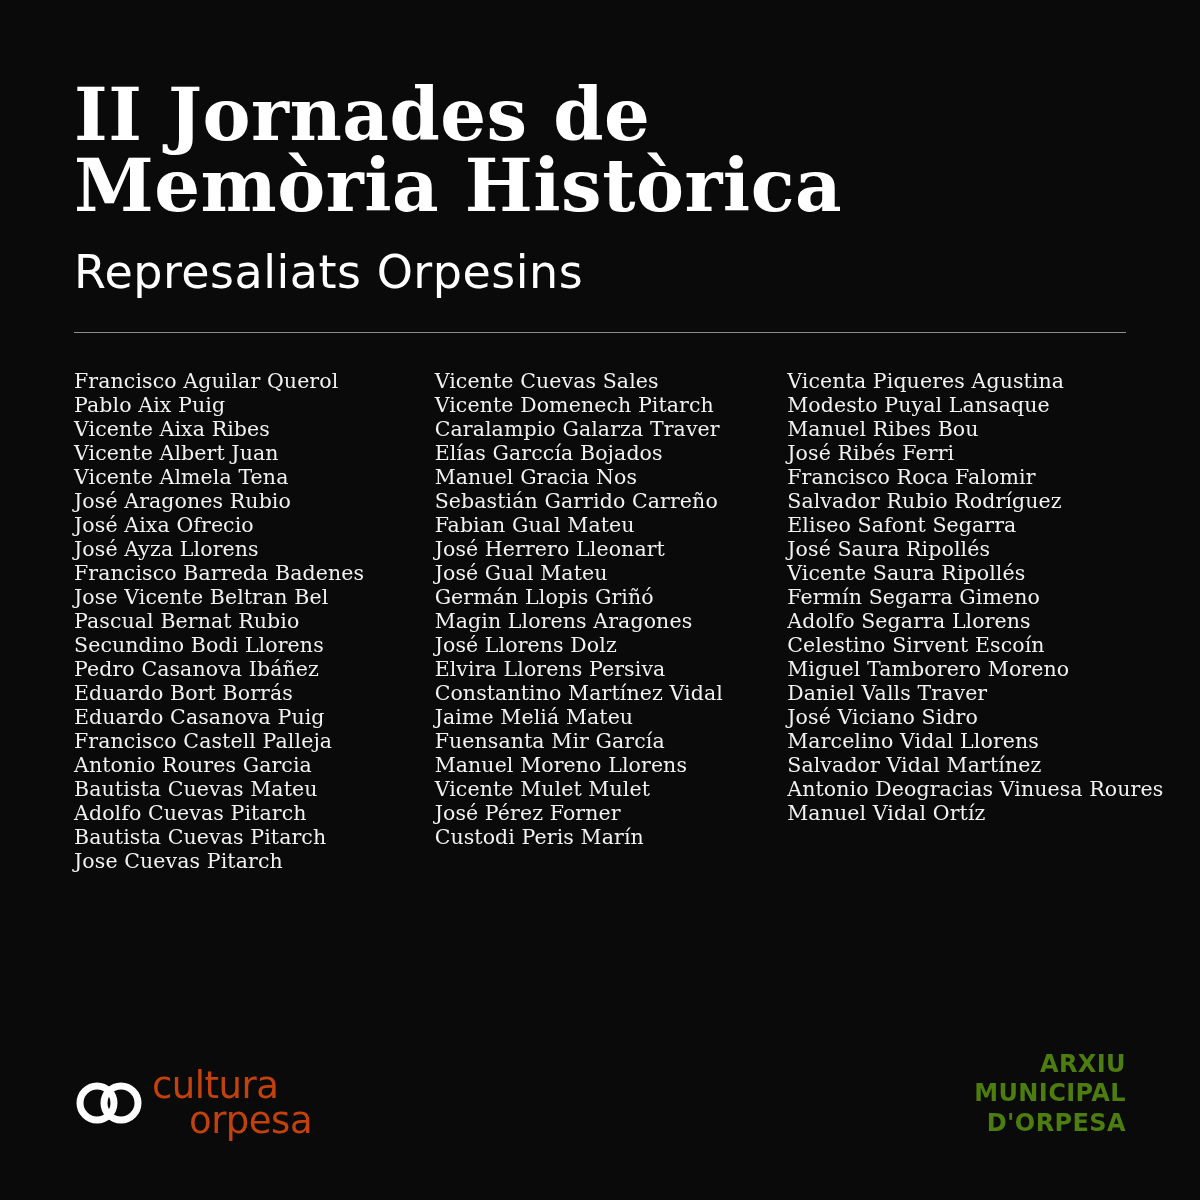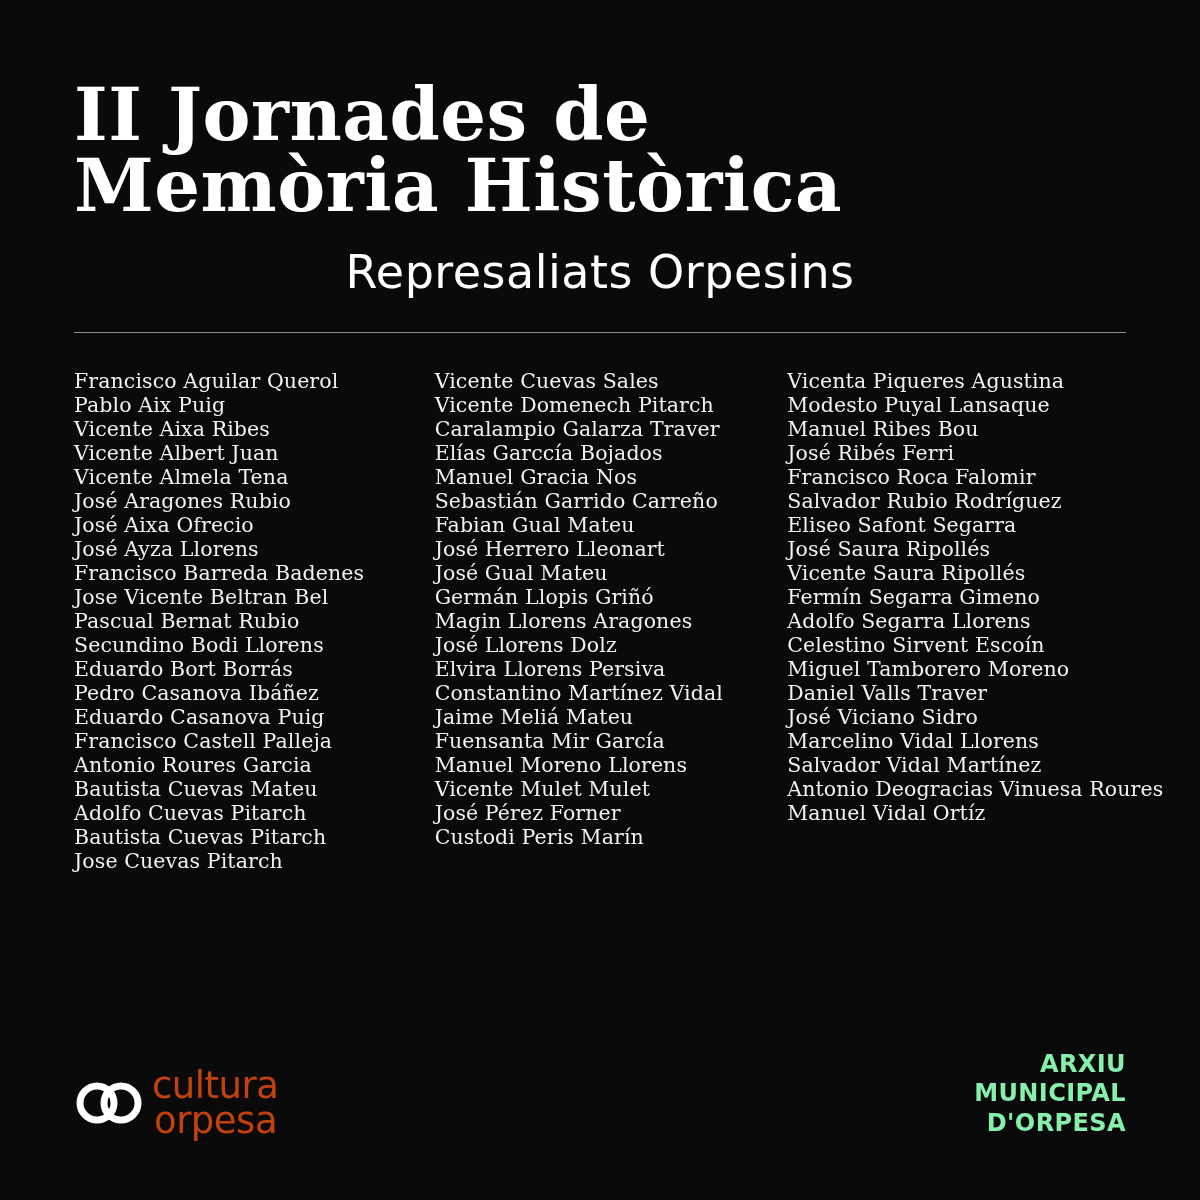--- a/index.html
+++ b/index.html
@@ -36,21 +36,20 @@
     white-space: pre-line;
   }
   .subtitle {
     font-family: "DejaVu Sans", sans-serif;
     font-weight: 400;
     font-size: 46px;
     line-height: 1.1;
     letter-spacing: 0.5px;
     color: #ffffff;
     margin: 26px 0 0 0;
-    text-align: center;
   }
   .rule {
     margin-top: 34px;
     height: 1px;
     width: 100%;
     background: #8d8d8d;
   }
   .names {
     display: flex;
     gap: 0;
@@ -90,29 +89,29 @@
     flex: none;
   }
   .brand-text {
     font-family: "DejaVu Sans", sans-serif;
     font-size: 37px;
     line-height: 0.95;
     font-weight: 400;
     color: #c2410c;
     letter-spacing: -0.5px;
   }
-  .brand-text .line2 { display: block; padding-left: 2px; }
+  .brand-text .line2 { display: block; padding-left: 2px; margin-left: 35px; }
   .archive {
     font-family: "DejaVu Sans", sans-serif;
     font-weight: 700;
     font-size: 24px;
     line-height: 1.22;
     letter-spacing: 0.4px;
     text-align: right;
-    color: #86efac;
+    color: #4d7c0f;
   }
 </style>
 </head>
 <body>
 
 <div class="poster">
 
   <div class="title-block">
     <h1 class="main-title">II Jornades de
 Memòria Històrica</h1>
@@ -128,22 +127,22 @@
       <div class="name">Vicente Aixa Ribes</div>
       <div class="name">Vicente Albert Juan</div>
       <div class="name">Vicente Almela Tena</div>
       <div class="name">José Aragones Rubio</div>
       <div class="name">José Aixa Ofrecio</div>
       <div class="name">José Ayza Llorens</div>
       <div class="name">Francisco Barreda Badenes</div>
       <div class="name">Jose Vicente Beltran Bel</div>
       <div class="name">Pascual Bernat Rubio</div>
       <div class="name">Secundino Bodi Llorens</div>
+      <div class="name">Pedro Casanova Ibáñez</div>
       <div class="name">Eduardo Bort Borrás</div>
-      <div class="name">Pedro Casanova Ibáñez</div>
       <div class="name">Eduardo Casanova Puig</div>
       <div class="name">Francisco Castell Palleja</div>
       <div class="name">Antonio Roures Garcia</div>
       <div class="name">Bautista Cuevas Mateu</div>
       <div class="name">Adolfo Cuevas Pitarch</div>
       <div class="name">Bautista Cuevas Pitarch</div>
       <div class="name">Jose Cuevas Pitarch</div>
     </div>
     <div class="names-col col-2">
       <div class="name">Vicente Cuevas Sales</div>

